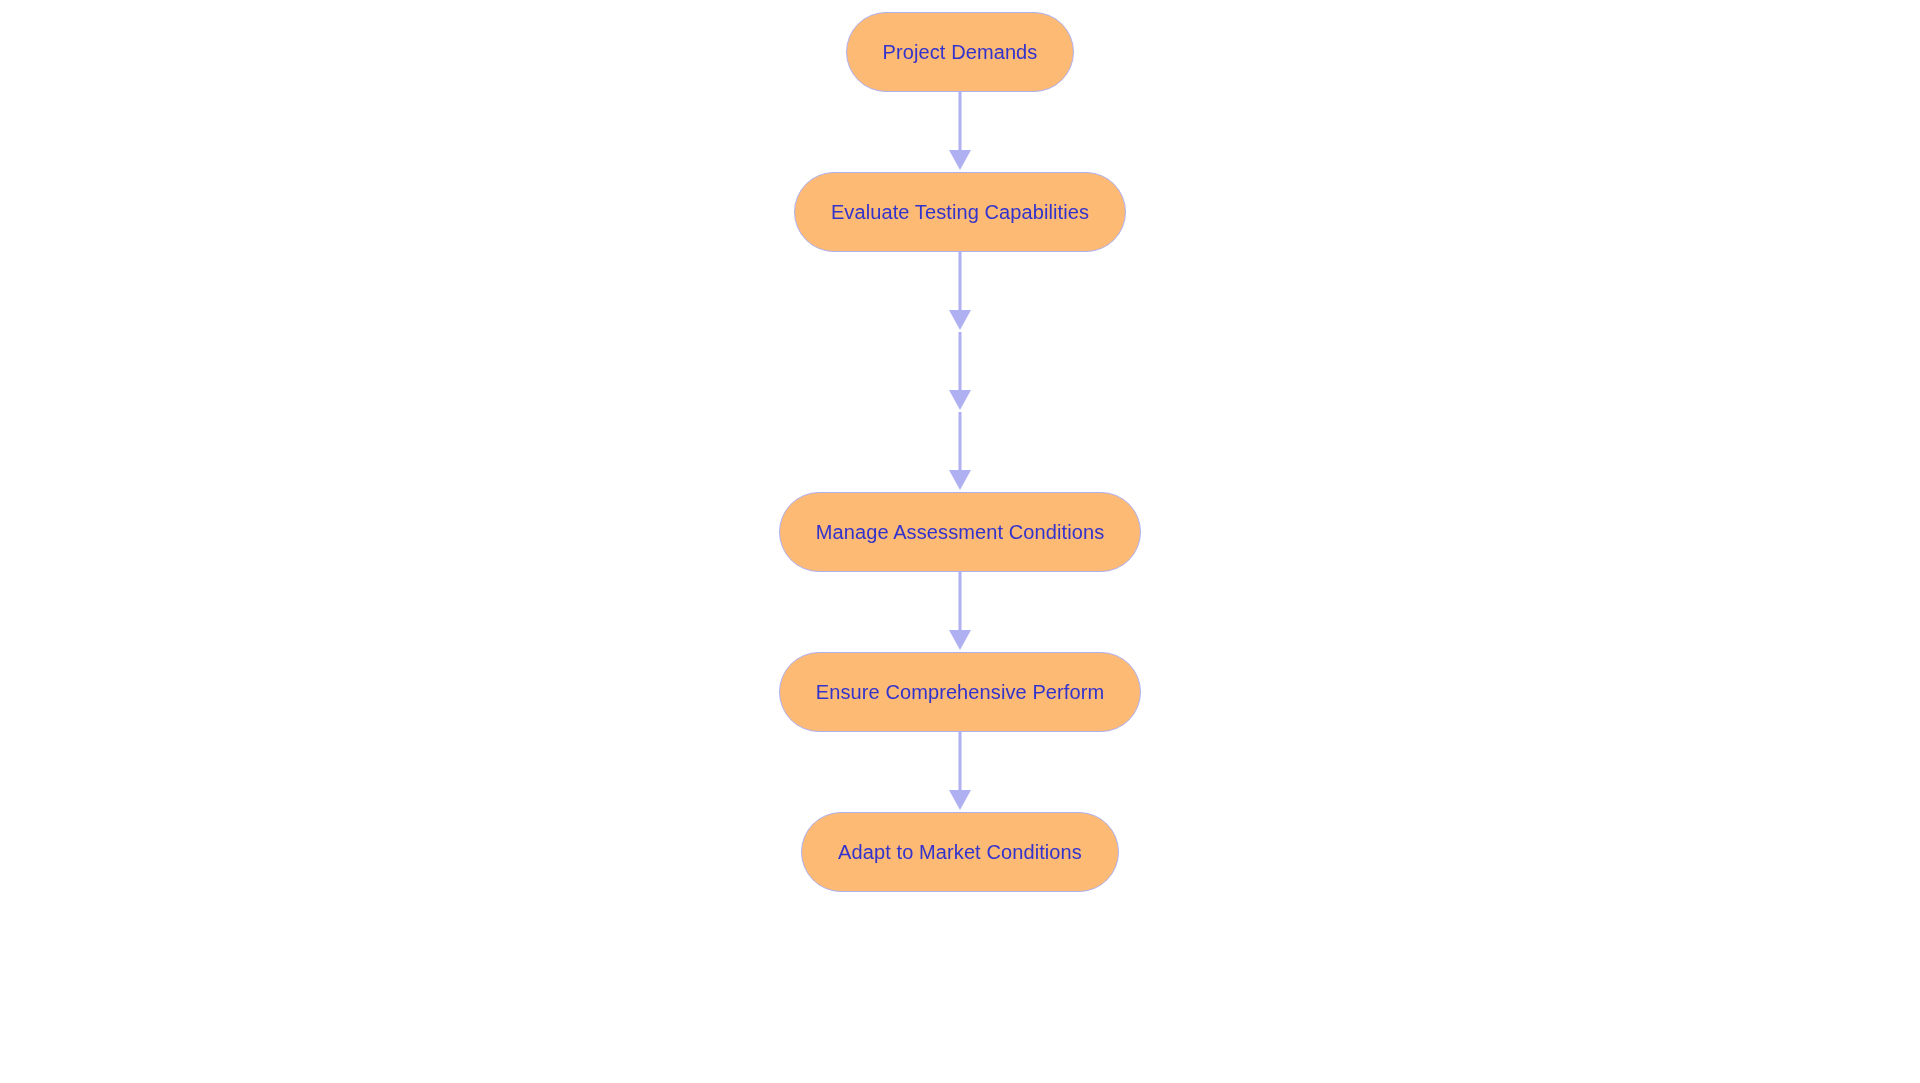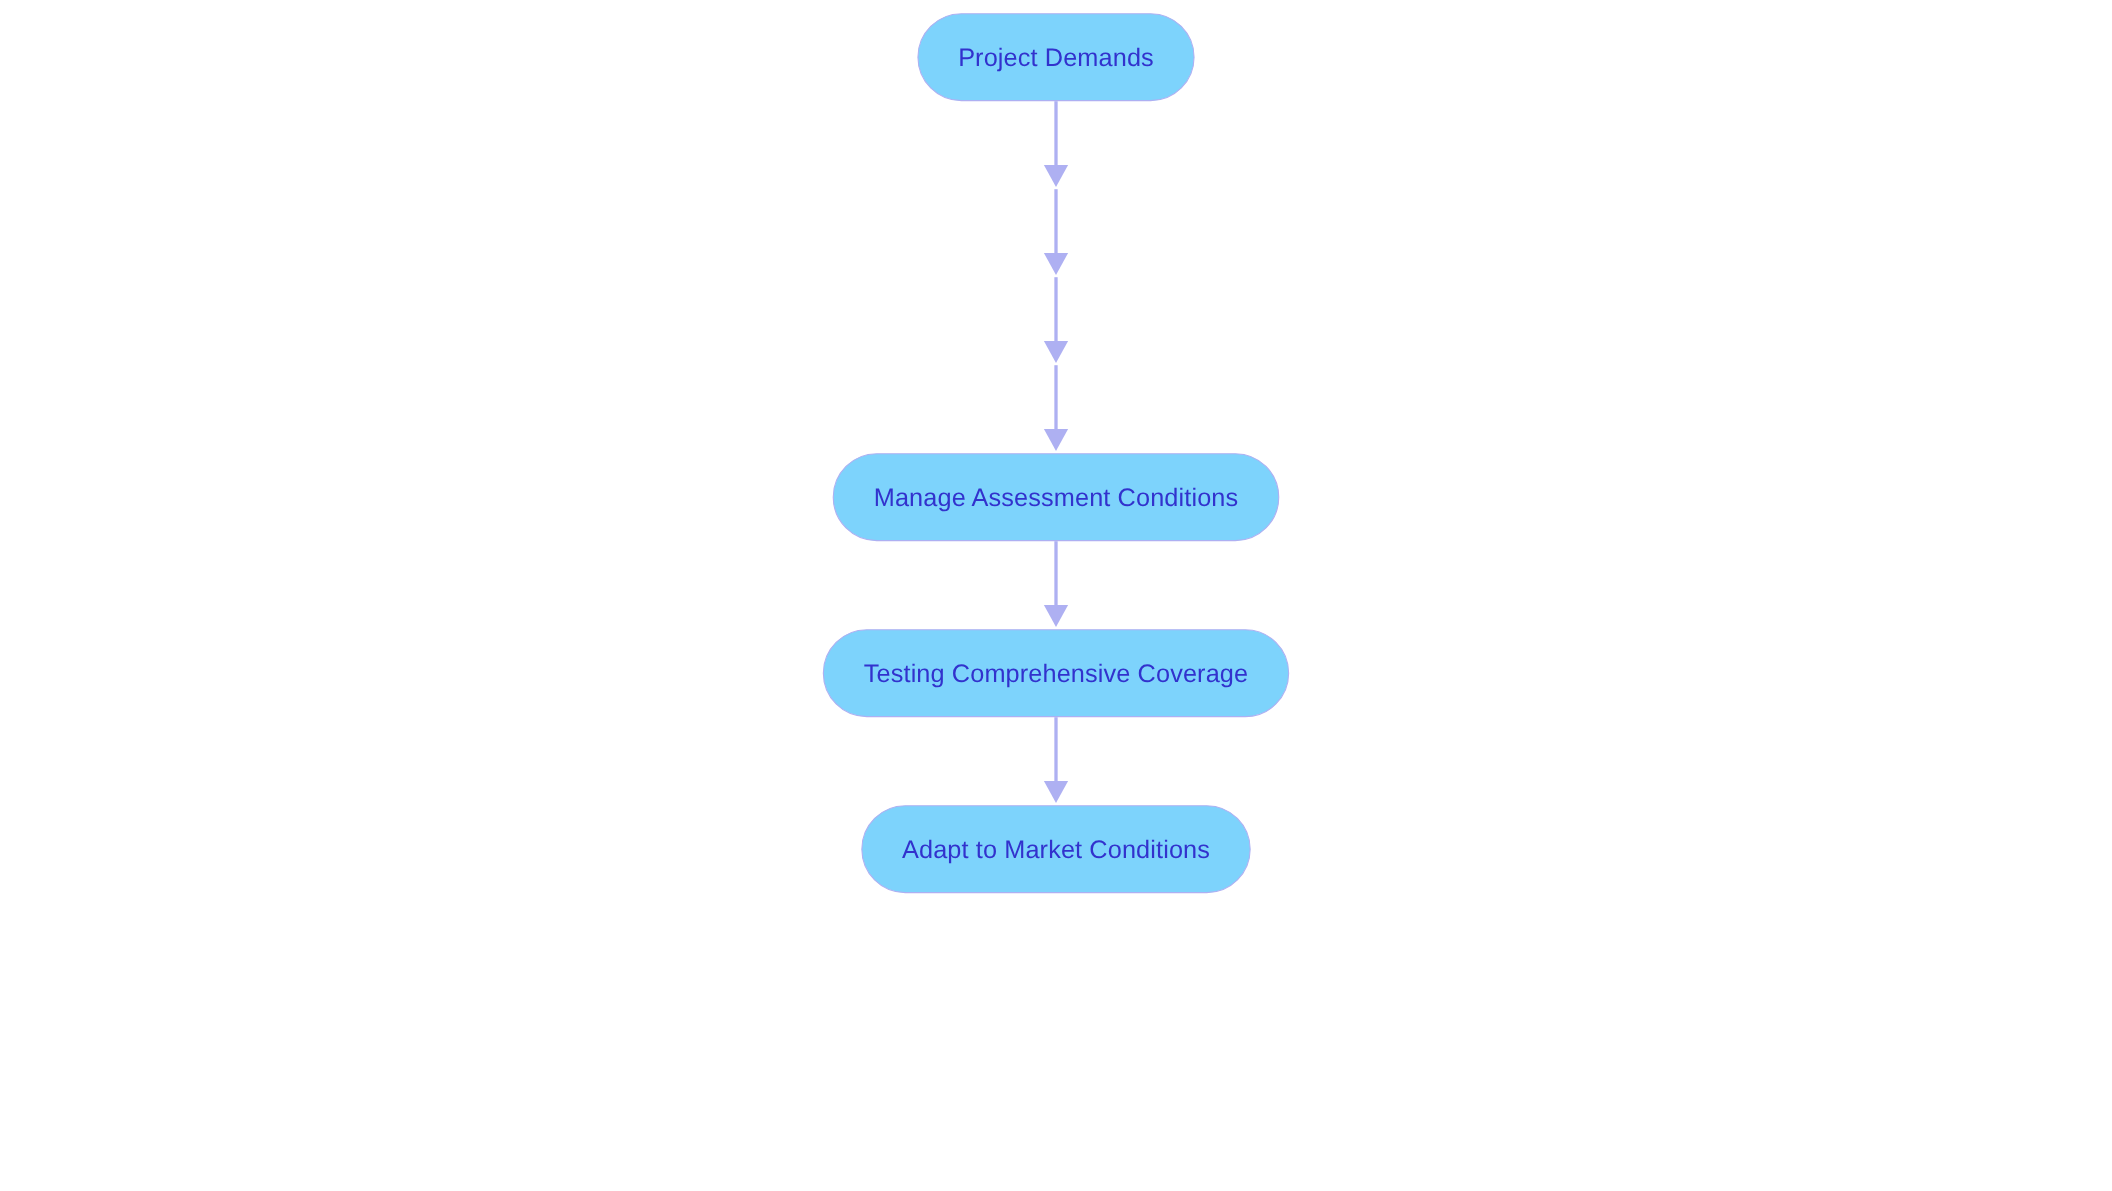--- a/index.html
+++ b/index.html
@@ -33,24 +33,24 @@
     align-items: center;
     justify-content: flex-start;
     padding-top: 12px;
     box-sizing: border-box;
   }
 
   .node {
     box-sizing: border-box;
     height: 80px;
     border-radius: 42px;
-    background: #7dd3fc;
+    background: #fdba74;
     border: 1.6px solid #aeb0f2;
     color: #3232cd;
-    font-size: 23px;
+    font-size: 20px;
     font-family: "Liberation Sans", sans-serif;
     font-weight: 400;
     letter-spacing: 0.1px;
     display: flex;
     align-items: center;
     justify-content: center;
     white-space: nowrap;
     padding: 0 36px;
     flex: 0 0 auto;
   }
@@ -95,20 +95,23 @@
 
     <div class="node">
       <span>Project Demands</span>
     </div>
 
     <div class="connector">
       <span class="stem"></span>
       <span class="head"></span>
     </div>
 
+    <div class="node">
+      <span>Evaluate Testing Capabilities</span>
+    </div>
 
     <div class="connector">
       <span class="stem"></span>
       <span class="head"></span>
     </div>
 
 
     <div class="connector">
       <span class="stem"></span>
       <span class="head"></span>
@@ -123,21 +126,21 @@
     <div class="node">
       <span>Manage Assessment Conditions</span>
     </div>
 
     <div class="connector">
       <span class="stem"></span>
       <span class="head"></span>
     </div>
 
     <div class="node">
-      <span>Testing Comprehensive Coverage</span>
+      <span>Ensure Comprehensive Perform</span>
     </div>
 
     <div class="connector">
       <span class="stem"></span>
       <span class="head"></span>
     </div>
 
     <div class="node">
       <span>Adapt to Market Conditions</span>
     </div>

